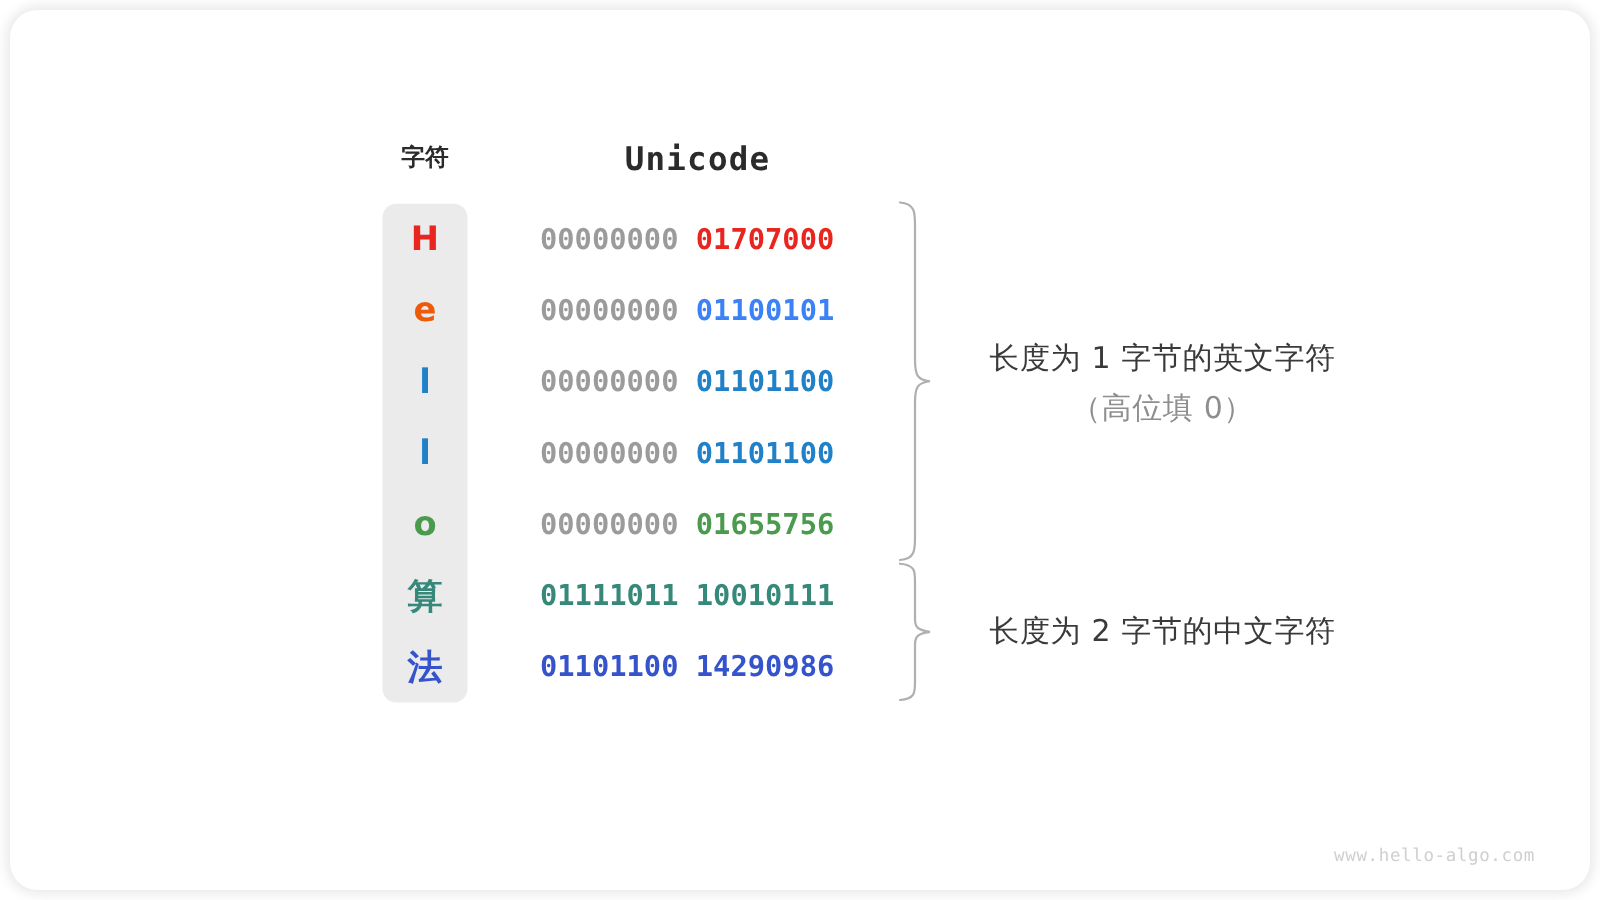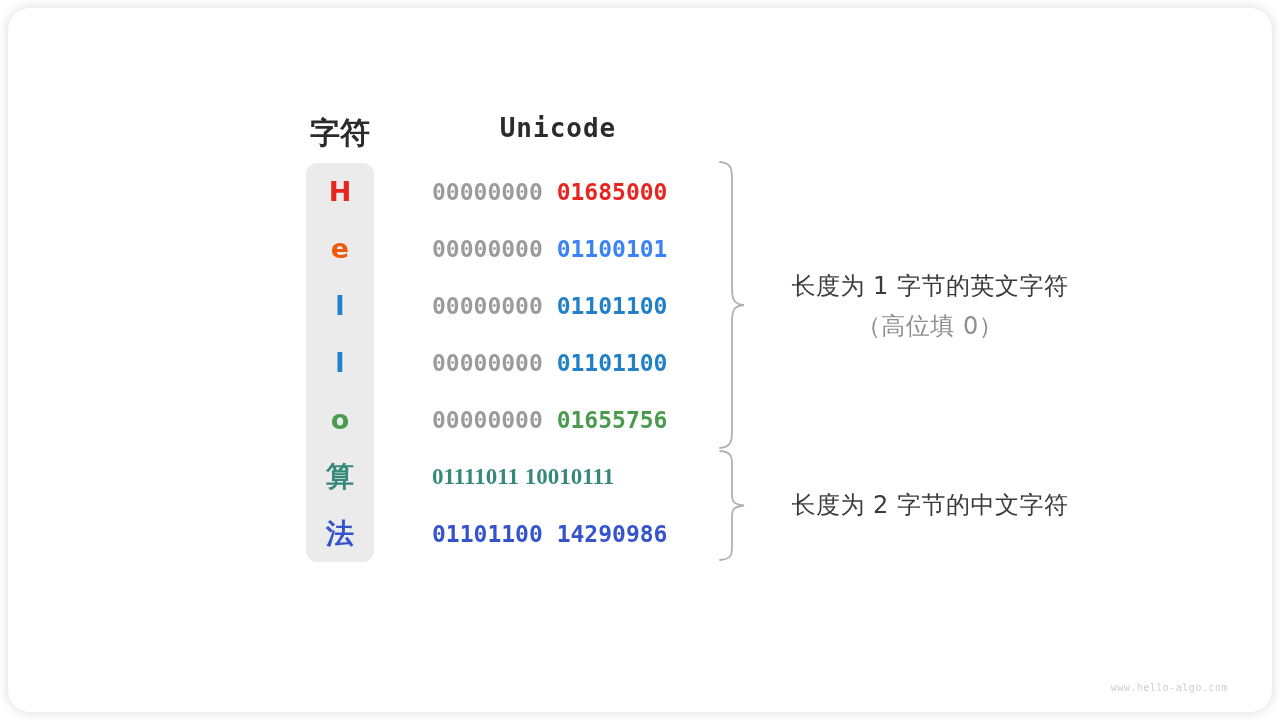--- a/index.html
+++ b/index.html
@@ -39,21 +39,21 @@
     position: absolute;
     font-weight: bold;
     color: #2b2b2b;
     white-space: nowrap;
   }
   #header-char {
     left: 306px;
     top: 113px;
     width: 68px;
     text-align: center;
-    font-size: 30px;
+    font-size: 19px;
     font-family: Liberation Serif, serif;
   }
   #header-unicode {
     left: 432px;
     top: 113px;
     width: 252px;
     text-align: center;
     font-size: 26px;
     font-family: "DejaVu Sans Mono", "Liberation Mono", monospace;
     letter-spacing: 1px;
@@ -122,50 +122,50 @@
     font-size: 24px;
     color: #8e8e8e;
     letter-spacing: 0.5px;
   }
 
   
   .watermark {
     position: absolute;
     right: 52px;
     bottom: 27px;
-    font-size: 10px;
+    font-size: 14px;
     color: #cfcfcf;
     font-family: "DejaVu Sans Mono", "Liberation Mono", monospace;
     letter-spacing: 0.5px;
   }
 </style>
 </head>
 <body>
 
 <div id="canvas">
   <div class="card"></div>
 
   <div class="col-header" id="header-char">字符</div>
   <div class="col-header" id="header-unicode">Unicode</div>
 
   <div class="char-panel"></div>
 
   <div id="rows-layer">
       <div class="char-cell" style="top: 172px; color: rgb(232, 37, 31);">H</div>
-      <div class="bits" style="top: 172px;"><span class="hi" style="color: rgb(155, 155, 155);">00000000</span> <span class="lo" style="color: rgb(232, 37, 31);">01685000</span></div>
+      <div class="bits" style="top: 172px;"><span class="hi" style="color: rgb(155, 155, 155);">00000000</span> <span class="lo" style="color: rgb(232, 37, 31);">01707000</span></div>
       <div class="char-cell" style="top: 229px; color: rgb(236, 90, 10);">e</div>
       <div class="bits" style="top: 229px;"><span class="hi" style="color: rgb(155, 155, 155);">00000000</span> <span class="lo" style="color: #3b82f6;">01100101</span></div>
       <div class="char-cell" style="top: 286px; color: rgb(32, 128, 200);">l</div>
       <div class="bits" style="top: 286px;"><span class="hi" style="color: rgb(155, 155, 155);">00000000</span> <span class="lo" style="color: rgb(32, 128, 200);">01101100</span></div>
       <div class="char-cell" style="top: 343px; color: rgb(32, 128, 200);">l</div>
       <div class="bits" style="top: 343px;"><span class="hi" style="color: rgb(155, 155, 155);">00000000</span> <span class="lo" style="color: rgb(32, 128, 200);">01101100</span></div>
       <div class="char-cell" style="top: 400px; color: rgb(74, 155, 78);">o</div>
       <div class="bits" style="top: 400px;"><span class="hi" style="color: rgb(155, 155, 155);">00000000</span> <span class="lo" style="color: rgb(74, 155, 78);">01655756</span></div>
       <div class="char-cell cjk" style="top: 457px; color: rgb(54, 137, 122);">算</div>
-      <div class="bits" style="top: 457px; font-family: Liberation Serif, serif;"><span class="hi" style="color: rgb(54, 137, 122);">01111011</span> <span class="lo" style="color: rgb(54, 137, 122);">10010111</span></div>
+      <div class="bits" style="top: 457px;"><span class="hi" style="color: rgb(54, 137, 122);">01111011</span> <span class="lo" style="color: rgb(54, 137, 122);">10010111</span></div>
       <div class="char-cell cjk" style="top: 514px; color: rgb(53, 84, 204);">法</div>
       <div class="bits" style="top: 514px;"><span class="hi" style="color: rgb(53, 84, 204);">01101100</span> <span class="lo" style="color: rgb(53, 84, 204);">14290986</span></div>
     </div>
 
   <svg class="brace" style="left:716px; top:160px; width:32px; height:290px;" viewBox="0 0 32 290" fill="none">
     <path d="M4 2 C 16 3, 16 10, 16 20 L 16 128 C 16 140, 18 144, 28 145
              C 18 146, 16 150, 16 162 L 16 270 C 16 280, 16 287, 4 288" stroke="#b0b0b0" stroke-width="1.8" fill="none" stroke-linecap="round"></path>
   </svg>
 
   <svg class="brace" style="left:716px; top:449px; width:32px; height:113px;" viewBox="0 0 32 113" fill="none">

